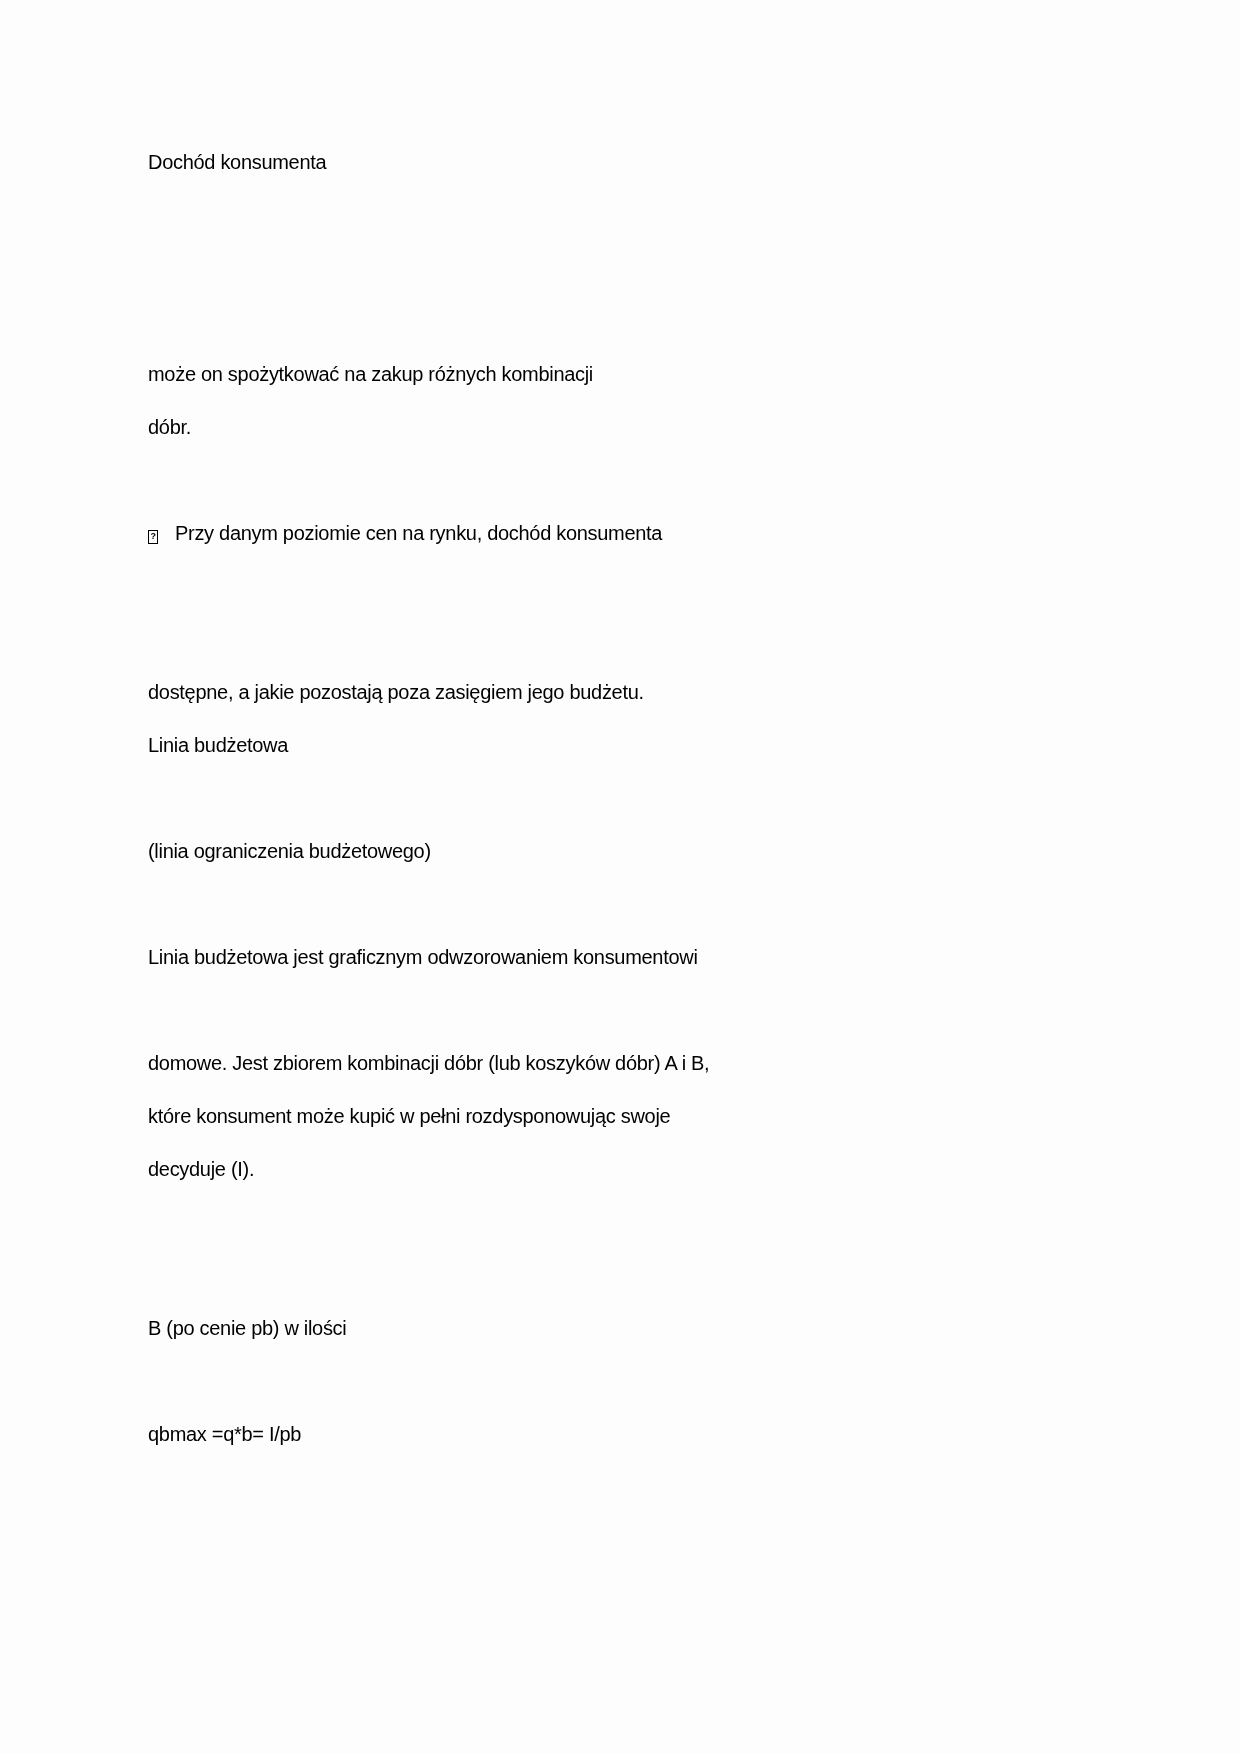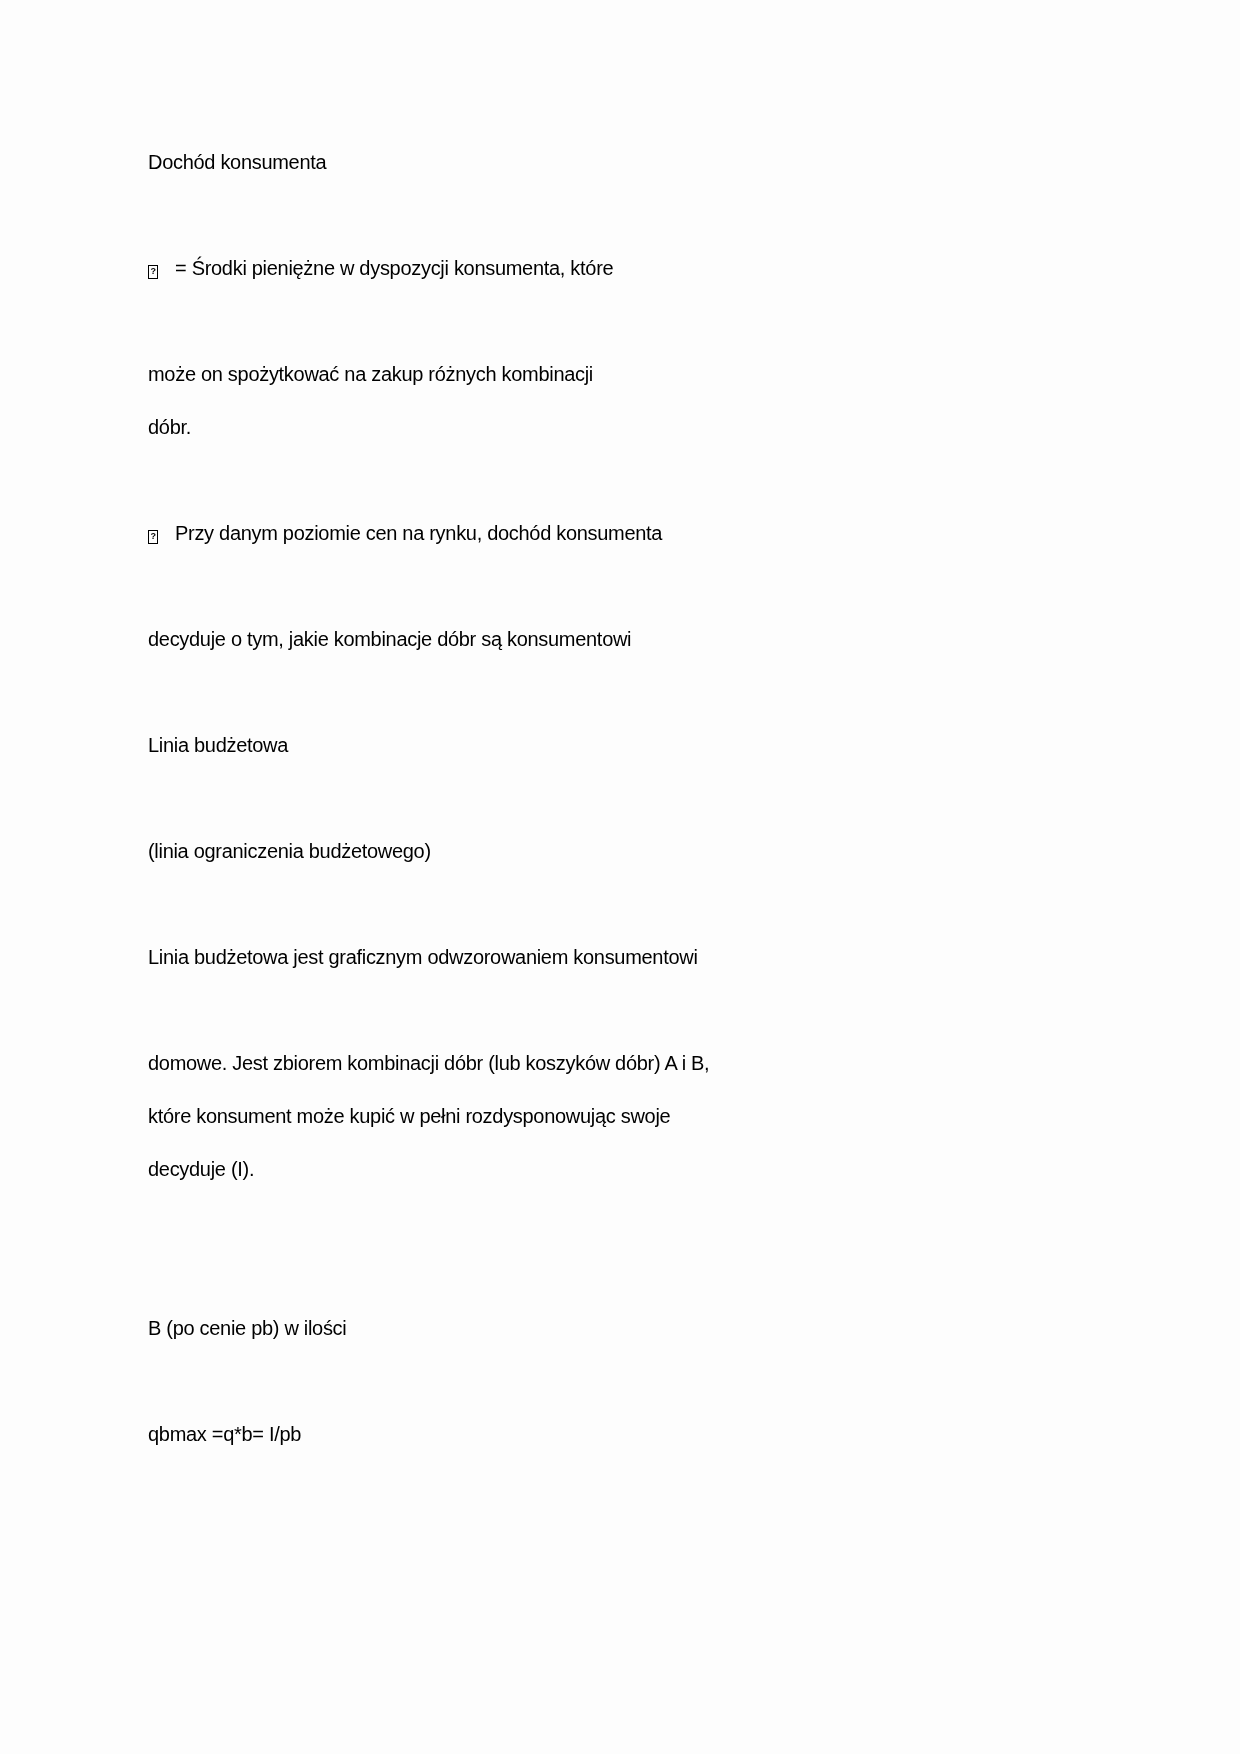--- a/index.html
+++ b/index.html
@@ -31,28 +31,27 @@
       margin-right: 17px;
       font-weight: bold;
     }
   </style>
 </head>
 <body>
 
 <div class="page">
   <div class="line" style="top:150px"><span>Dochód konsumenta</span></div>
 
-  <div class="line" style="top:256px"><span class="bullet">?</span><span>= Środki pieniężne w dyspozycji konsumenta, które</span></div>
 
   <div class="line" style="top:362px"><span>może on spożytkować na zakup różnych kombinacji</span></div>
   <div class="line" style="top:415px"><span>dóbr.</span></div>
 
   <div class="line" style="top:521px"><span class="bullet">?</span><span>Przy danym poziomie cen na rynku, dochód konsumenta</span></div>
 
-  <div class="line" style="top:627px"><span>decyduje o tym, jakie kombinacje dóbr są konsumentowi</span></div>
+  <div class="line" style="top:680px"><span>dostępne, a jakie pozostają poza zasięgiem jego budżetu.</span></div>
   <div class="line" style="top:733px"><span>Linia budżetowa</span></div>
   <div class="line" style="top:839px"><span>(linia ograniczenia budżetowego)</span></div>
   <div class="line" style="top:945px"><span>Linia budżetowa jest graficznym odwzorowaniem konsumentowi</span></div>
   <div class="line" style="top:1051px"><span>domowe. Jest zbiorem kombinacji dóbr (lub koszyków dóbr) A i B,</span></div>
   <div class="line" style="top:1104px"><span>które konsument może kupić w pełni rozdysponowując swoje</span></div>
   <div class="line" style="top:1157px"><span>decyduje (I).</span></div>
   <div class="line" style="top:1316px"><span>B (po cenie pb) w ilości</span></div>
   <div class="line" style="top:1422px"><span>qbmax =q*b= I/pb</span></div>
 </div>
 

